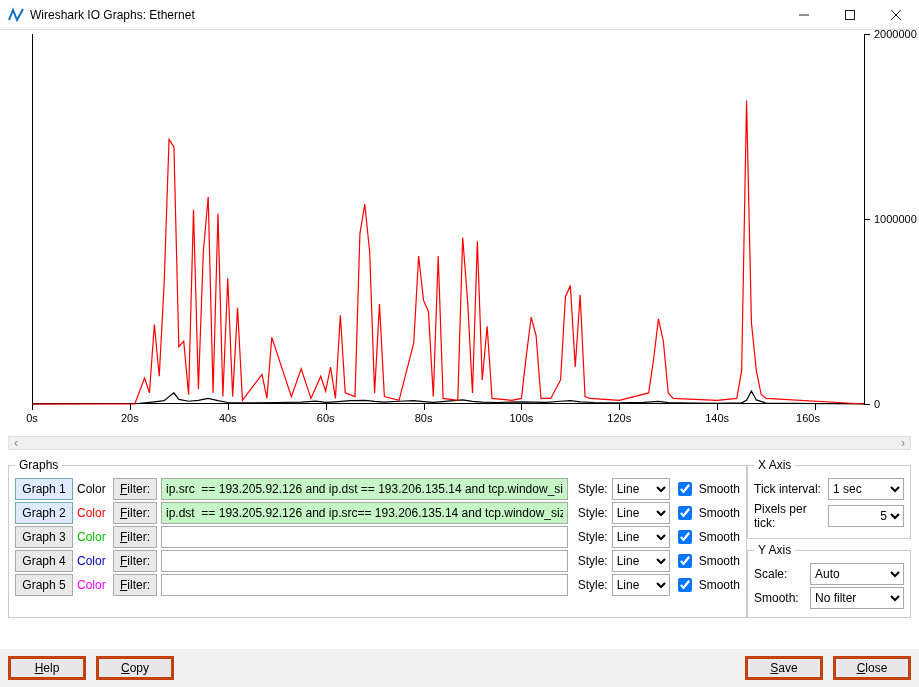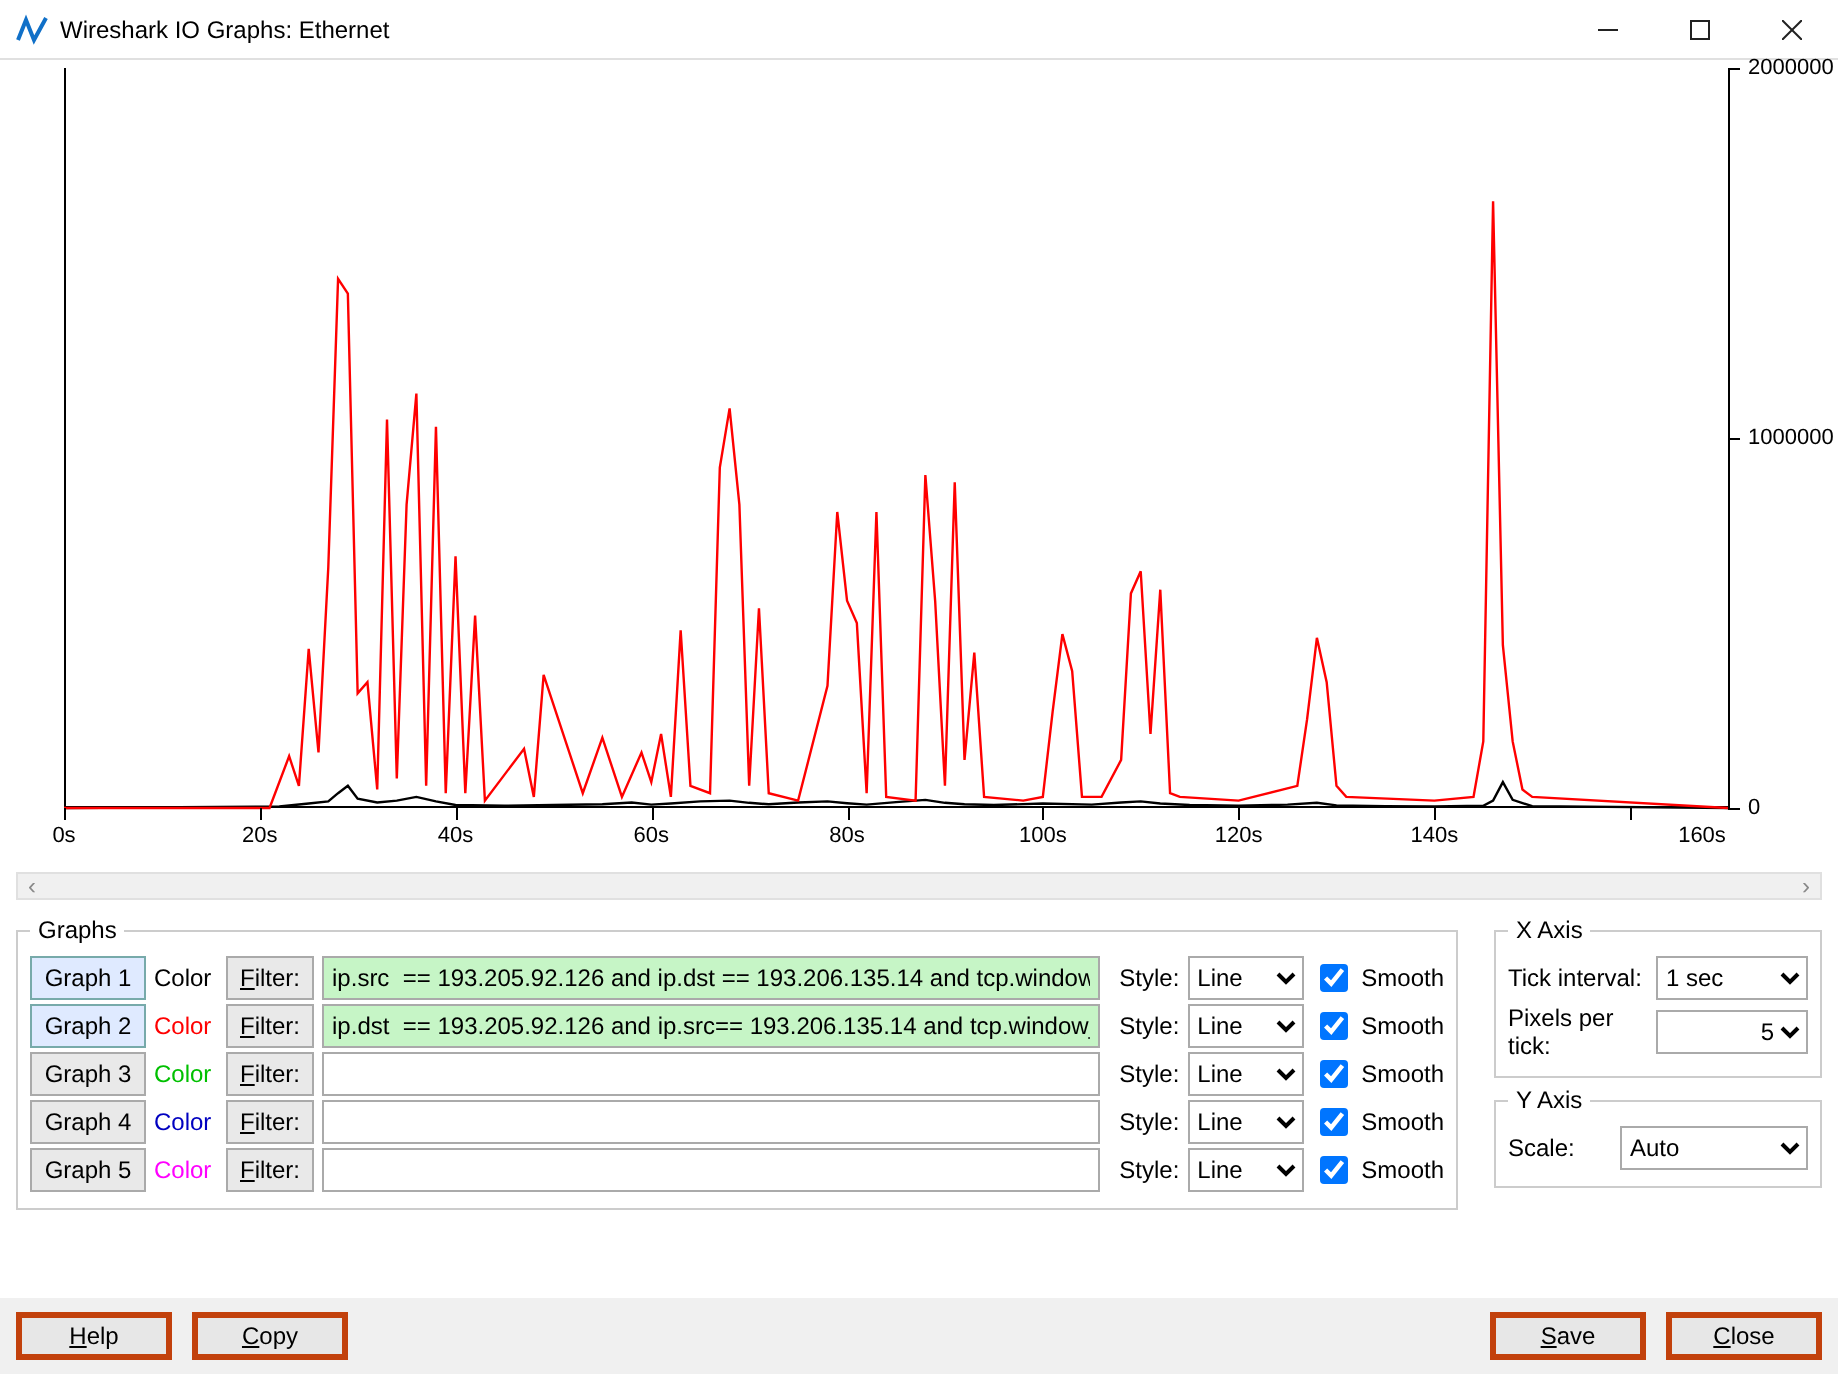--- a/index.html
+++ b/index.html
@@ -16,21 +16,21 @@
   .y-tick { position:absolute; left:856px; width:6px; border-top:1px solid #000; }
   .y-label { position:absolute; left:866px; transform:translateY(-50%); font-size:11px; }
   .x-tick { position:absolute; top:370px; height:6px; border-left:1px solid #000; }
   .x-label { position:absolute; top:378px; transform:translateX(-50%); font-size:11px; }
   .chart-svg { position:absolute; left:24px; top:0; width:832px; height:370px; overflow:visible; }
   .hscroll { margin:6px 2px 8px 2px; height:14px; display:flex; align-items:center; background:#f0f0f0; border:1px solid #e0e0e0; }
   .hscroll .arrow { width:14px; height:12px; display:flex; align-items:center; justify-content:center; color:#888;}
   .hscroll .track { flex:1; height:12px; background:#f0f0f0; }
   fieldset { border:1px solid #ccc; margin:0; padding:4px 6px 6px 6px; position:relative; }
   legend { padding:0 4px; font-size:12px; }
-  .mid { display:flex; gap:18px; padding:0 2px;justify-content:flex-end; }
+  .mid { display:flex; gap:0; padding:0 2px;justify-content:flex-end; }
   .graphs-fs { flex:1; }
   .axis-col { width:164px; display:flex; flex-direction:column; gap:4px; }
   .row { display:flex; align-items:center; gap:4px; margin:2px 0; }
   .gbtn { width:58px; height:22px; background:#e9e9e9; border:1px solid #aaa; padding:0; cursor:pointer; }
   .gbtn.active { background:#dfeaff; border:1px solid #7aa; }
   .lbl { display:inline-block; }
   .col-color { width:32px; }
   .fbtn { height:22px; background:#e9e9e9; border:1px solid #aaa; padding:0 6px; cursor:pointer; }
   .filter-input { flex:1; height:22px; border:1px solid #aaa; padding:0 4px; }
   .filter-input.green { background:#c6f5c6; }
@@ -102,21 +102,21 @@
         <div class="x-label" style="left: 317.647px;">60s</div>
         <div class="x-tick" style="left: 415.529px;"></div>
         <div class="x-label" style="left: 415.529px;">80s</div>
         <div class="x-tick" style="left: 513.412px;"></div>
         <div class="x-label" style="left: 513.412px;">100s</div>
         <div class="x-tick" style="left: 611.294px;"></div>
         <div class="x-label" style="left: 611.294px;">120s</div>
         <div class="x-tick" style="left: 709.176px;"></div>
         <div class="x-label" style="left: 709.176px;">140s</div>
         <div class="x-tick" style="left: 807.059px;"></div>
-        <div class="x-label" style="left: 843px;">160s</div>
+        <div class="x-label" style="left: 800px;">160s</div>
       </div>
   </div>
 
   <div class="hscroll">
     <div class="arrow">‹</div>
     <div class="track"></div>
     <div class="arrow">›</div>
   </div>
 
   <div class="mid">
@@ -187,20 +187,24 @@
           <span class="albl">Pixels per tick:</span>
           <select class="ppt-num"><option>5</option></select>
         </div>
       </fieldset>
 
       <fieldset class="yfs">
         <legend>Y Axis</legend>
         <div class="axis-row">
           <span class="albl">Scale:</span>
           <select><option>Auto</option></select>
+        </div>
+        <div class="axis-row">
+          <span class="albl">Smooth:</span>
+          <select><option>No filter</option></select>
         </div>
       </fieldset>
     </div>
   </div>
 </div>
 
 <div class="bottom-bar">
   <button class="bbtn"><span class="underline-key">H</span><span>elp</span></button>
   <button class="bbtn"><span class="underline-key">C</span><span>opy</span></button>
   <div class="spacer"></div>

